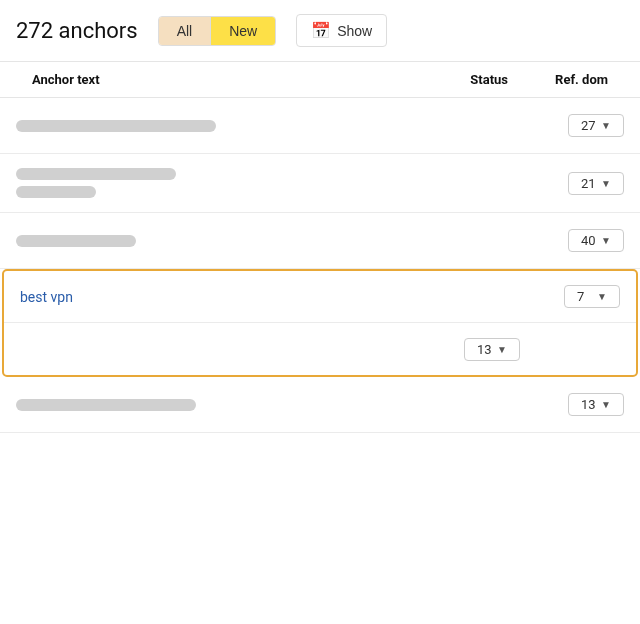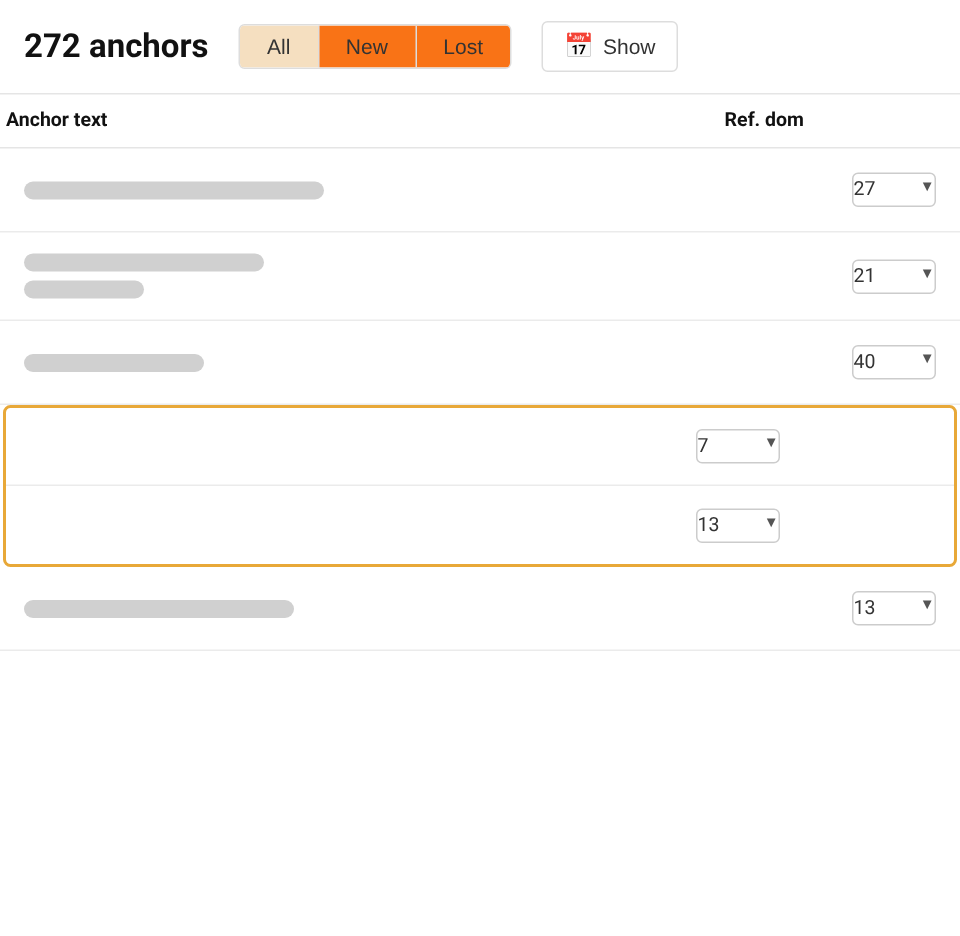--- a/index.html
+++ b/index.html
@@ -19,37 +19,37 @@
     .header {
       display: flex;
       align-items: center;
       padding: 14px 16px;
       border-bottom: 1px solid #e5e5e5;
       gap: 12px;
     }
 
     .anchors-count {
       font-size: 22px;
-      font-weight: 700;
+      font-weight: 400;
       color: #111;
       margin-right: 8px;
     }
 
     .tab-group {
       display: flex;
       border: 1px solid #ddd;
       border-radius: 4px;
       overflow: hidden;
     }
 
     .tab {
       padding: 6px 18px;
       font-size: 14px;
       cursor: pointer;
-      background: #f97316;
+      background: #fde047;
       color: #333;
       border: none;
       border-right: 1px solid #ddd;
       user-select: none;
     }
 
     .tab:last-child {
       border-right: none;
     }
 
@@ -74,21 +74,21 @@
     }
 
     .calendar-icon {
       display: inline-block;
       font-size: 16px;
     }
 
     .table-header {
       display: grid;
       grid-template-columns: 1fr 120px 100px;
-      padding: 10px 4px;
+      padding: 10px 32px;
       border-bottom: 1px solid #e5e5e5;
     }
 
     .col-header {
       font-size: 13px;
       font-weight: 700;
       color: #111;
     }
 
     .col-header.right {
@@ -140,24 +140,25 @@
 
     .ref-dom-cell {
       display: flex;
       align-items: center;
       justify-content: flex-end;
       gap: 4px;
     }
 
     .ref-dom-dropdown {
       display: flex;
+      align-items: center;
       gap: 4px;
       border: 1px solid #ccc;
       border-radius: 4px;
-      padding: 3px 0;
+      padding: 3px 12px;
       font-size: 13px;
       color: #333;
       cursor: pointer;
       background: #fff;
       min-width: 56px;
       justify-content: space-between;
     }
 
     .dropdown-arrow {
       font-size: 10px;
@@ -185,31 +186,31 @@
   </style>
 </head>
 <body>
 
 <div class="header">
   <span class="anchors-count">272 anchors</span>
 
   <div class="tab-group">
     <button class="tab active">All</button>
     <button class="tab">New</button>
-    <button class="tab">Lost</button>
   </div>
 
   <button class="show-btn">
     <span class="calendar-icon">📅</span>
     <span>Show</span>
   </button>
 </div>
 
 <div class="table-header">
   <div class="col-header">Anchor text</div>
+  <div class="col-header right">Status</div>
   <div class="col-header right">Ref. dom</div>
 </div>
 
 <div class="table-body">
 
   <div class="table-row">
     <div class="anchor-text-cell">
       <div class="blurred-bar" style="width:200px;"></div>
     </div>
     <div class="status-cell"></div>
@@ -243,20 +244,23 @@
     <div class="ref-dom-cell">
       <div class="ref-dom-dropdown">
         <span>40</span>
         <span class="dropdown-arrow">▼</span>
       </div>
     </div>
   </div>
 
   <div class="highlighted-group">
     <div class="highlighted-row">
+      <div class="anchor-text-cell">
+        <a class="anchor-link">best vpn</a>
+      </div>
       <div class="status-cell"></div>
       <div class="ref-dom-cell">
         <div class="ref-dom-dropdown">
           <span>7</span>
           <span class="dropdown-arrow">▼</span>
         </div>
       </div>
     </div>
     <div class="highlighted-row">
       <div class="status-cell"></div>

